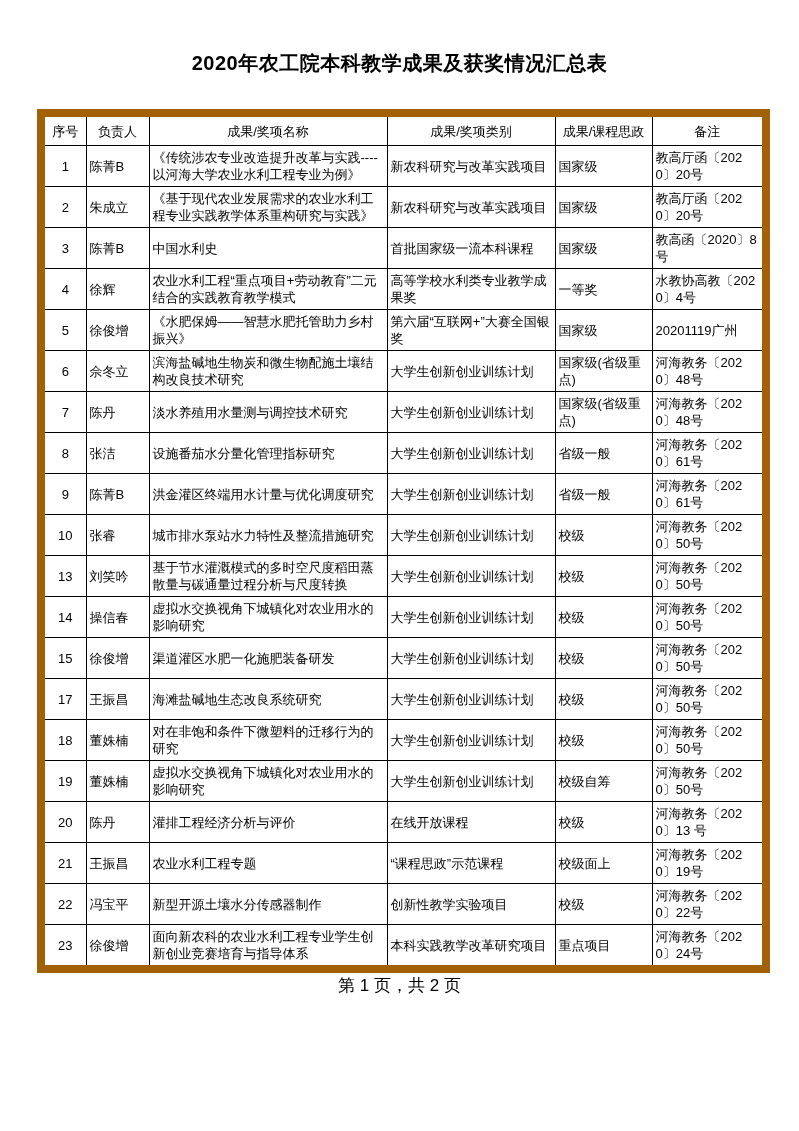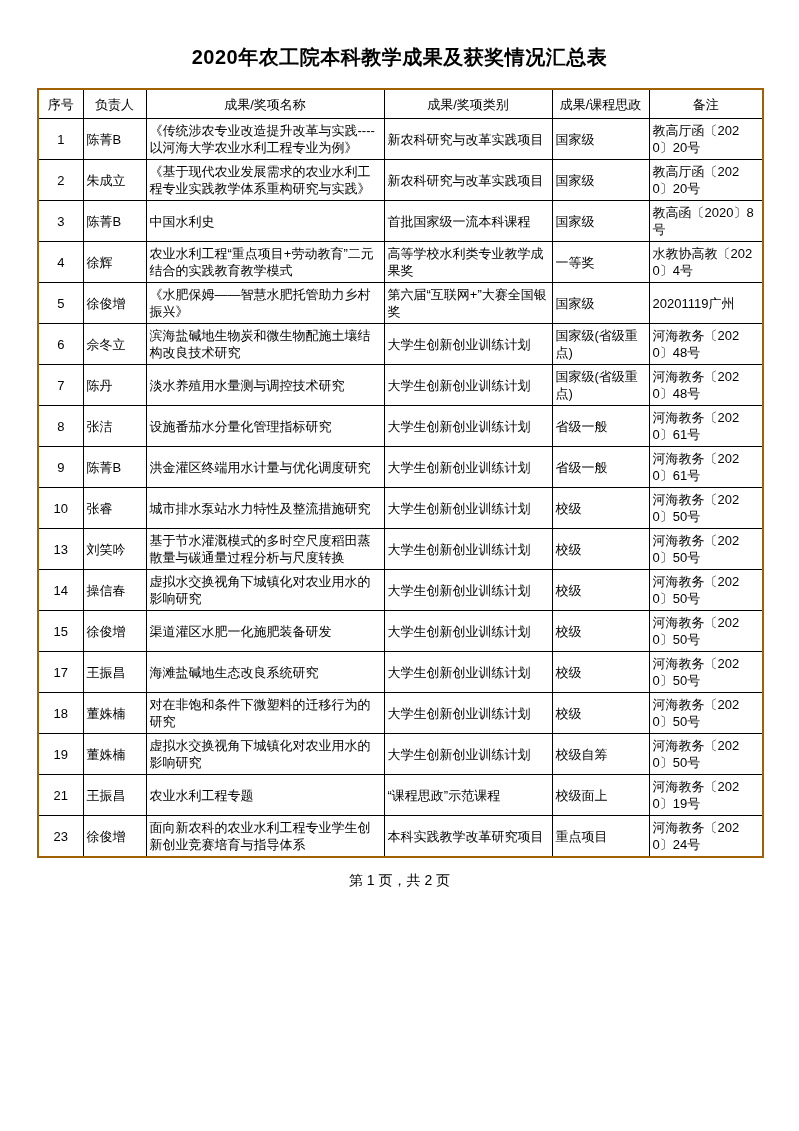--- a/index.html
+++ b/index.html
@@ -10,33 +10,33 @@
     font-family: "Liberation Sans", sans-serif;
   }
   .page {
     position: relative;
     width: 799px;
     height: 1131px;
     background: #ffffff;
     overflow: hidden;
   }
   .title {
-    margin: 0;
+    margin: 6px;
     padding-top: 44px;
     text-align: center;
     font-size: 20px;
     font-weight: bold;
     letter-spacing: 0.5px;
   }
   table.summary-table {
     border-collapse: collapse;
     table-layout: fixed;
     width: 725px;
-    margin: 17px 0 0 37px;
-    border: 2px solid #a16207;
+    margin: 32px 0 0 37px;
+    border: 8px solid #a16207;
   }
   col.c-index    { width: 45px; }
   col.c-person   { width: 63px; }
   col.c-name     { width: 238px; }
   col.c-category { width: 168px; }
   col.c-level    { width: 97px; }
   col.c-remark   { width: 114px; }
   .summary-table th,
   .summary-table td {
     border: 1px solid #000000;
@@ -49,23 +49,23 @@
   .summary-table th {
     height: 26px;
     font-weight: normal;
     text-align: center;
     padding: 1px 2px;
   }
   .summary-table tr.body-row { height: 40px; }
   .summary-table td { padding: 3px 3px; text-align: left; }
   .summary-table td.col-index { text-align: center; padding: 3px 1px; }
   .footer {
-    margin-top: 14px;
+    margin-top: 1px;
     text-align: center;
-    font-size: 14px;
+    font-size: 17px;
   }
 </style>
 </head>
 <body>
 
 <div class="page">
   <h1 class="title">2020年农工院本科教学成果及获奖情况汇总表</h1>
 
   <table class="summary-table">
     <colgroup>
@@ -209,28 +209,44 @@
         </tr>
         <tr class="body-row">
           <td class="col-index">19</td>
           <td class="col-person">董姝楠</td>
           <td class="col-name">虚拟水交换视角下城镇化对农业用水的影响研究</td>
           <td class="col-category">大学生创新创业训练计划</td>
           <td class="col-level">校级自筹</td>
           <td class="col-remark">河海教务〔2020〕50号</td>
         </tr>
         <tr class="body-row">
+          <td class="col-index">20</td>
+          <td class="col-person">陈丹</td>
+          <td class="col-name">灌排工程经济分析与评价</td>
+          <td class="col-category">在线开放课程</td>
+          <td class="col-level">校级</td>
+          <td class="col-remark">河海教务〔2020〕13 号</td>
+        </tr>
+        <tr class="body-row">
           <td class="col-index">21</td>
           <td class="col-person">王振昌</td>
           <td class="col-name">农业水利工程专题</td>
           <td class="col-category">“课程思政”示范课程</td>
           <td class="col-level">校级面上</td>
           <td class="col-remark">河海教务〔2020〕19号</td>
         </tr>
         <tr class="body-row">
+          <td class="col-index">22</td>
+          <td class="col-person">冯宝平</td>
+          <td class="col-name">新型开源土壤水分传感器制作</td>
+          <td class="col-category">创新性教学实验项目</td>
+          <td class="col-level">校级</td>
+          <td class="col-remark">河海教务〔2020〕22号</td>
+        </tr>
+        <tr class="body-row">
           <td class="col-index">23</td>
           <td class="col-person">徐俊增</td>
           <td class="col-name">面向新农科的农业水利工程专业学生创新创业竞赛培育与指导体系</td>
           <td class="col-category">本科实践教学改革研究项目</td>
           <td class="col-level">重点项目</td>
           <td class="col-remark">河海教务〔2020〕24号</td>
         </tr>
       </tbody>
   </table>
 

